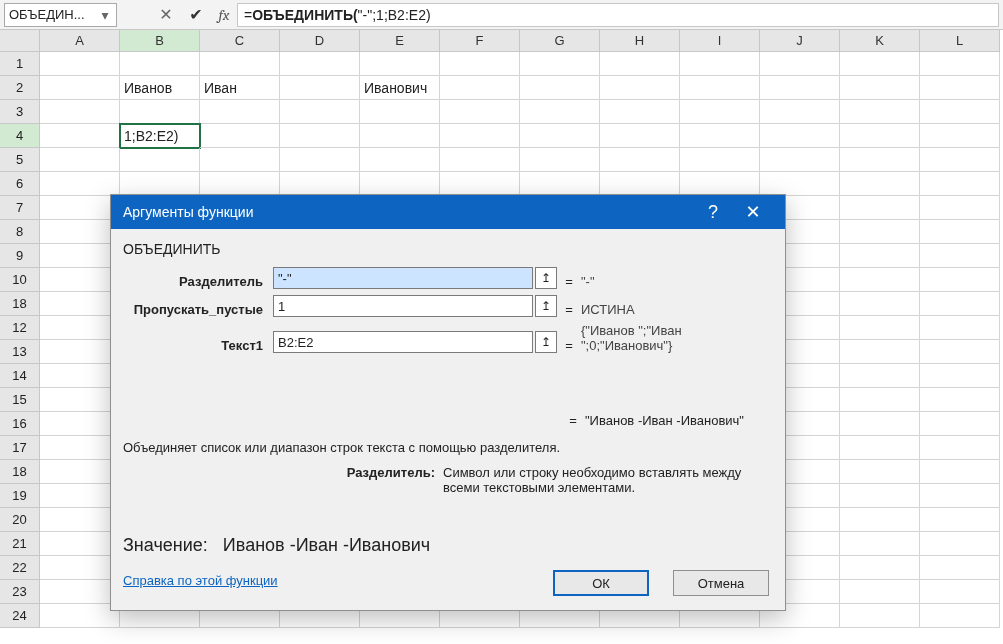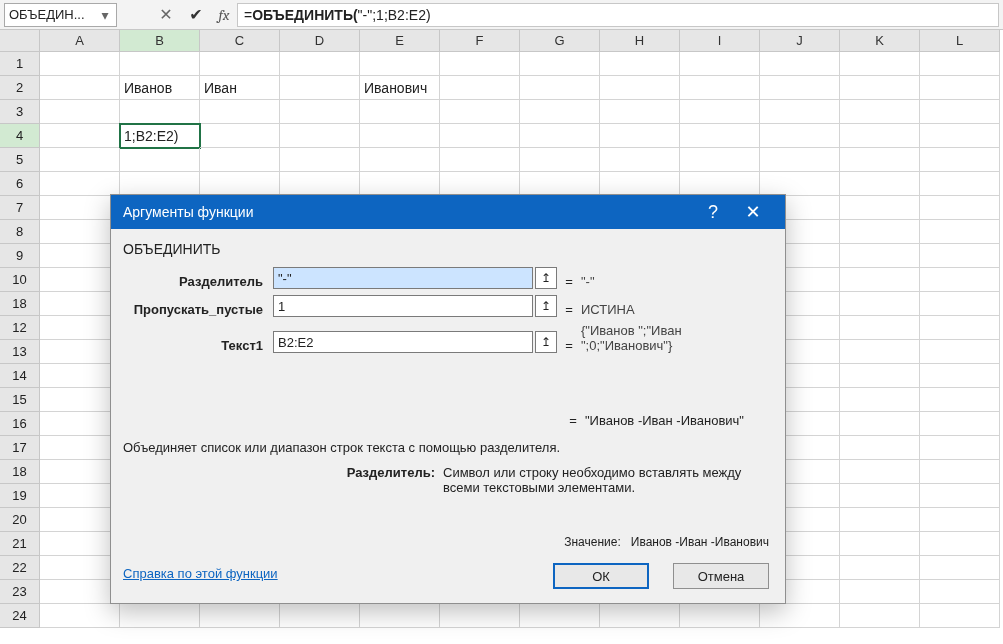--- a/index.html
+++ b/index.html
@@ -43,21 +43,21 @@
   .arginput.hi { background:#cce4ff; }
   .collapse { width:22px; height:22px; border:1px solid #7a7a7a; background:#fff; margin-left:2px; display:flex; align-items:center; justify-content:center; font-size:12px; cursor:pointer; }
   .eq { width:24px; text-align:center; font-size:13px; }
   .argval { flex:1; font-size:13px; color:#444; }
   .preview { margin-top:60px; font-size:13px; }
   .preview-row { display:flex; margin-bottom:6px; }
   .desc { font-size:13px; margin-top:12px; margin-bottom:10px; }
   .paramdesc { display:flex; font-size:13px; margin-bottom:40px; }
   .paramdesc .pl { width:320px; text-align:right; font-weight:700; padding-right:8px; }
   .paramdesc .pr { flex:1; }
-  .valrow { font-size:12px; margin-bottom:16px;text-align:right; }
+  .valrow { font-size:18px; margin-bottom:16px; }
   .help { color:#0d65c1; text-decoration:underline; font-size:13px; cursor:pointer; }
   .btnrow { display:flex; justify-content:flex-end; gap:24px; margin-top:-18px; }
   .pbtn { width:96px; height:26px; border:1px solid #8f8f8f; background:#e8e8e8; font-size:13px; cursor:pointer; display:flex; align-items:center; justify-content:center; }
   .pbtn.primary { border:2px solid #0d65c1; background:#e8e8e8; }
   .spacer438 { width:438px; }
   .preview-eq { width:24px; text-align:center; }
 </style>
 </head>
 <body>
 

